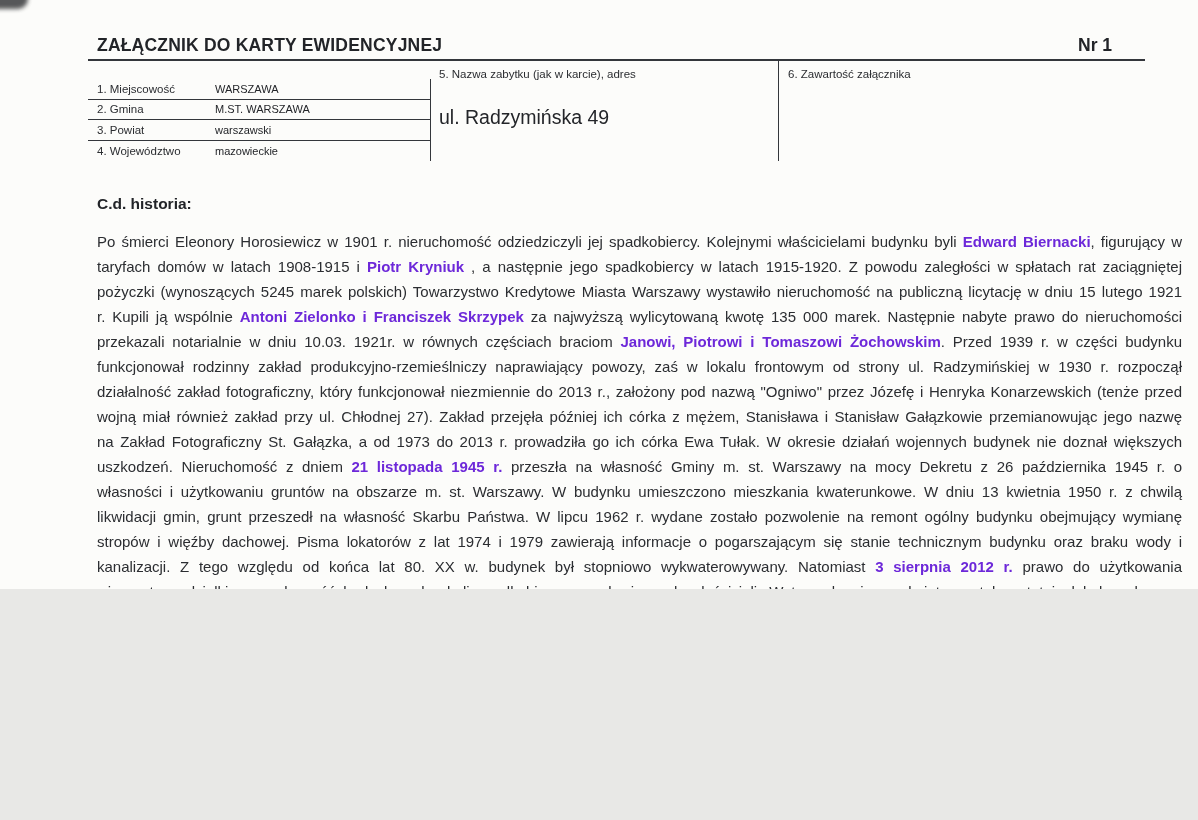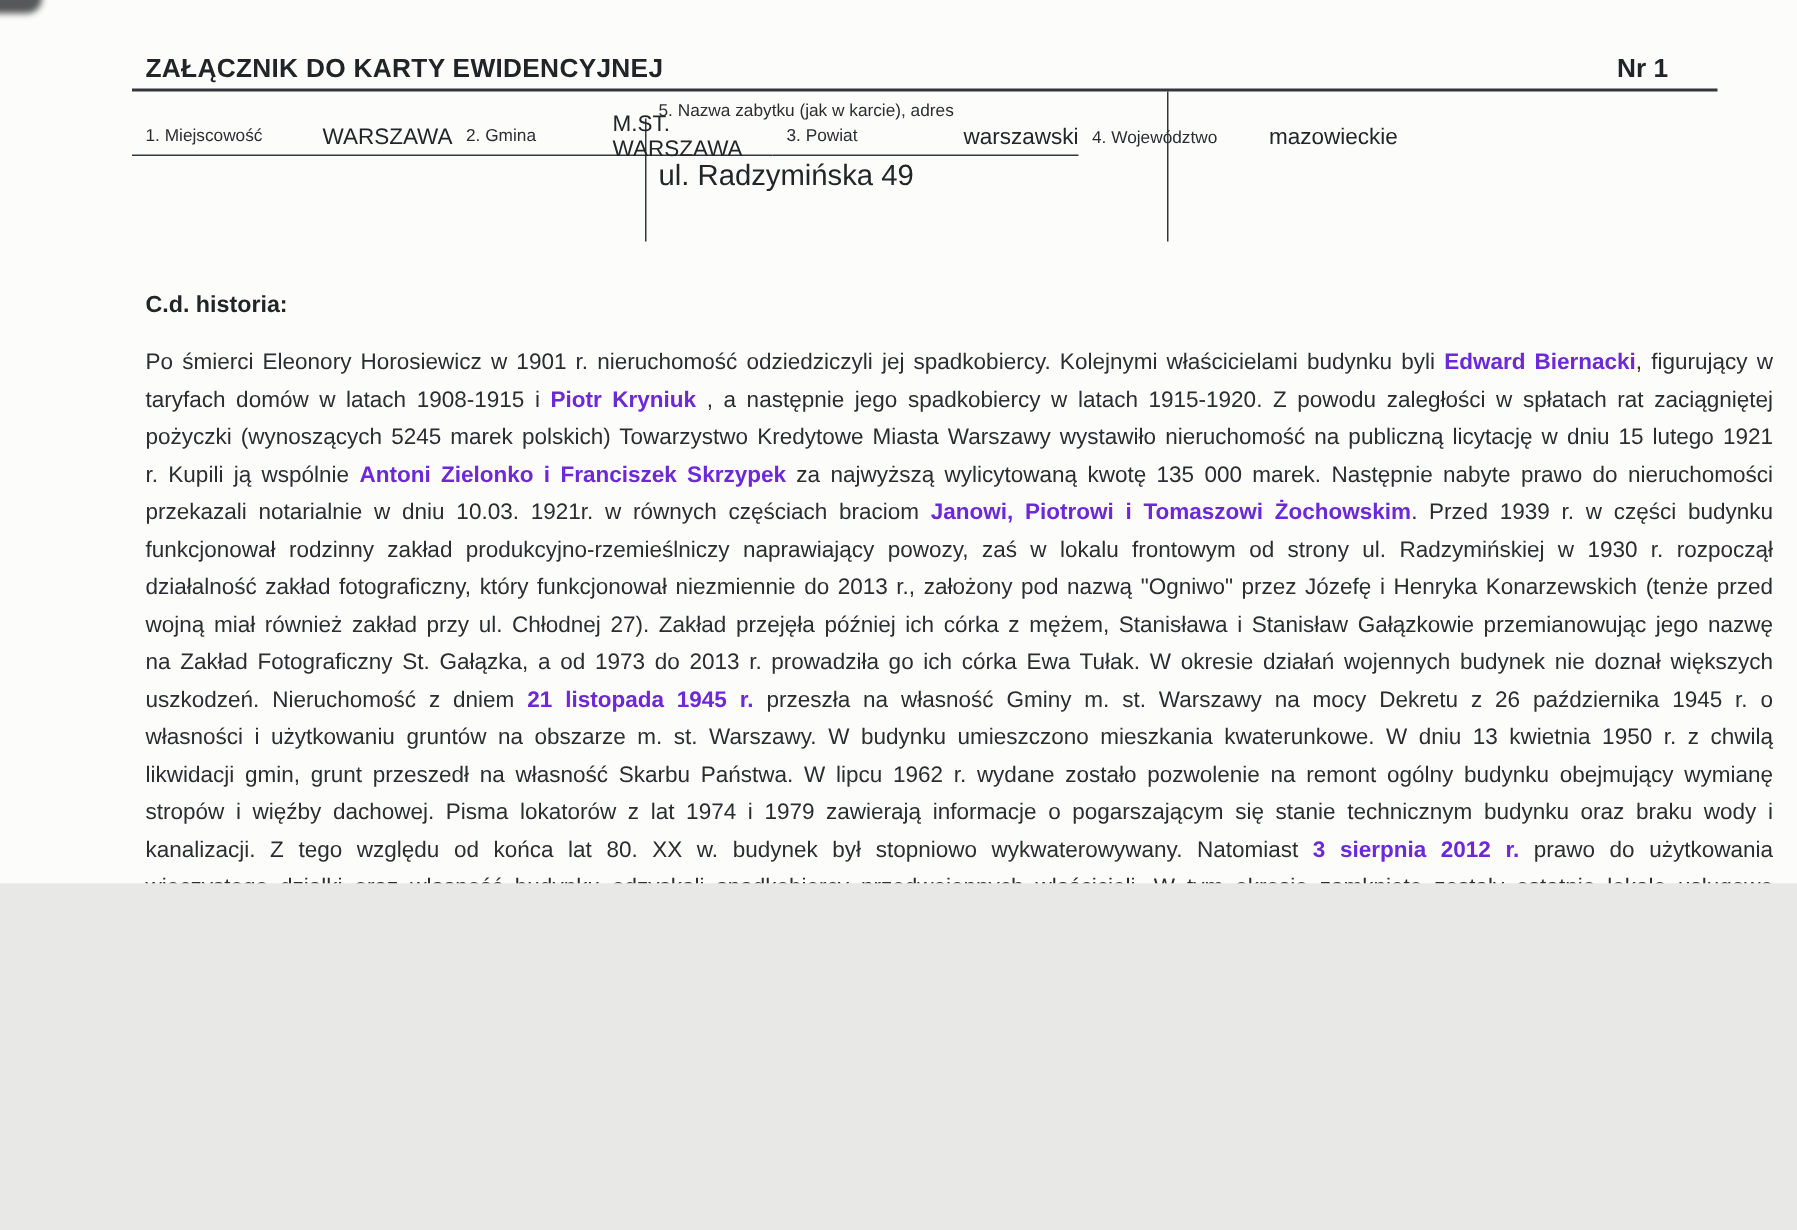--- a/index.html
+++ b/index.html
@@ -34,25 +34,25 @@
   }
   .top-rule{
     position:absolute;left:88px;top:59px;width:1057px;height:2px;background:#33363b;
   }
 
   
   .form-table{
     position:absolute;left:88px;top:61px;width:1092px;height:100px;
     display:flex;align-items:stretch;
   }
-  .col-loc{width:342px;border-right:1.5px solid #33363b;display:flex;flex-direction:row;margin-top:18px;}
+  .col-loc{width:342px;border-right:1.5px solid #33363b;display:flex;flex-direction:column;margin-top:18px;}
   .loc-row{height:25px;display:flex;align-items:center;box-sizing:border-box;}
   .loc-row.lined{border-bottom:1.5px solid #33363b;}
   .loc-label{width:118px;padding-left:9px;font-size:11.5px;color:#2b2d31;}
-  .loc-value{font-size:15px;color:#232529;}
+  .loc-value{font-size:11px;color:#232529;}
   .col-monument{width:348px;border-right:1.5px solid #33363b;box-sizing:border-box;padding:7px 0 0 8px;}
   .small-label{font-size:11.5px;color:#2b2d31;}
   .monument-address{margin-top:26px;font-size:19.5px;color:#232529;}
   .col-attachment{flex:1;box-sizing:border-box;padding:7px 0 0 9px;}
   .attachment-value{margin-top:9px;font-size:13px;color:#2b2d31;}
 
   .section-heading{
     position:absolute;left:97px;top:195px;
     font-size:15.5px;font-weight:bold;color:#222428;
   }
@@ -110,20 +110,21 @@
       <div class="loc-row">
         <span class="loc-label">4. Województwo</span>
         <span class="loc-value">mazowieckie</span>
       </div>
     </div>
     <div class="col-monument">
       <div class="small-label">5. Nazwa zabytku (jak w karcie), adres</div>
       <div class="monument-address">ul. Radzymińska 49</div>
     </div>
     <div class="col-attachment">
+      <div class="small-label">6. Zawartość załącznika</div>
     </div>
   </div>
 
   <div class="section-heading">C.d. historia:</div>
 
   <div class="history">
     <p><span>Po śmierci Eleonory Horosiewicz w 1901 r. nieruchomość odziedziczyli jej spadkobiercy. Kolejnymi właścicielami budynku byli </span><b>Edward Biernacki</b><span>, figurujący w taryfach domów w latach 1908-1915 i </span><b>Piotr Kryniuk</b><span> , a następnie jego spadkobiercy w latach 1915-1920. Z powodu zaległości w spłatach rat zaciągniętej pożyczki (wynoszących 5245 marek polskich) Towarzystwo Kredytowe Miasta Warszawy wystawiło nieruchomość na publiczną licytację w dniu 15 lutego 1921 r. Kupili ją wspólnie </span><b>Antoni Zielonko i Franciszek Skrzypek</b><span> za najwyższą wylicytowaną kwotę 135 000 marek. Następnie nabyte prawo do nieruchomości przekazali notarialnie w dniu 10.03. 1921r. w równych częściach braciom </span><b>Janowi, Piotrowi i Tomaszowi Żochowskim</b><span>. Przed 1939 r. w części budynku funkcjonował rodzinny zakład produkcyjno-rzemieślniczy naprawiający powozy, zaś w lokalu frontowym od strony ul. Radzymińskiej w 1930 r. rozpoczął działalność zakład fotograficzny, który funkcjonował niezmiennie do 2013 r., założony pod nazwą "Ogniwo" przez Józefę i Henryka Konarzewskich (tenże przed wojną miał również zakład przy ul. Chłodnej 27). Zakład przejęła później ich córka z mężem, Stanisława i Stanisław Gałązkowie przemianowując jego nazwę na Zakład Fotograficzny St. Gałązka, a od 1973 do 2013 r. prowadziła go ich córka Ewa Tułak. W okresie działań wojennych budynek nie doznał większych uszkodzeń. Nieruchomość z dniem </span><b>21 listopada 1945 r.</b><span> przeszła na własność Gminy m. st. Warszawy na mocy Dekretu z 26 października 1945 r. o własności i użytkowaniu gruntów na obszarze m. st. Warszawy. W budynku umieszczono mieszkania kwaterunkowe. W dniu 13 kwietnia 1950 r. z chwilą likwidacji gmin, grunt przeszedł na własność Skarbu Państwa. W lipcu 1962 r. wydane zostało pozwolenie na remont ogólny budynku obejmujący wymianę stropów i więźby dachowej. Pisma lokatorów z lat 1974 i 1979 zawierają informacje o pogarszającym się stanie technicznym budynku oraz braku wody i kanalizacji. Z tego względu od końca lat 80. XX w. budynek był stopniowo wykwaterowywany. Natomiast </span><b>3 sierpnia 2012 r.</b><span> prawo do użytkowania wieczystego działki oraz własność budynku odzyskali spadkobiercy przedwojennych właścicieli. W tym okresie zamknięte zostały ostatnie lokale usługowe działające od frontu.</span></p>
   </div>
 
   <div class="footer-rule"></div>

